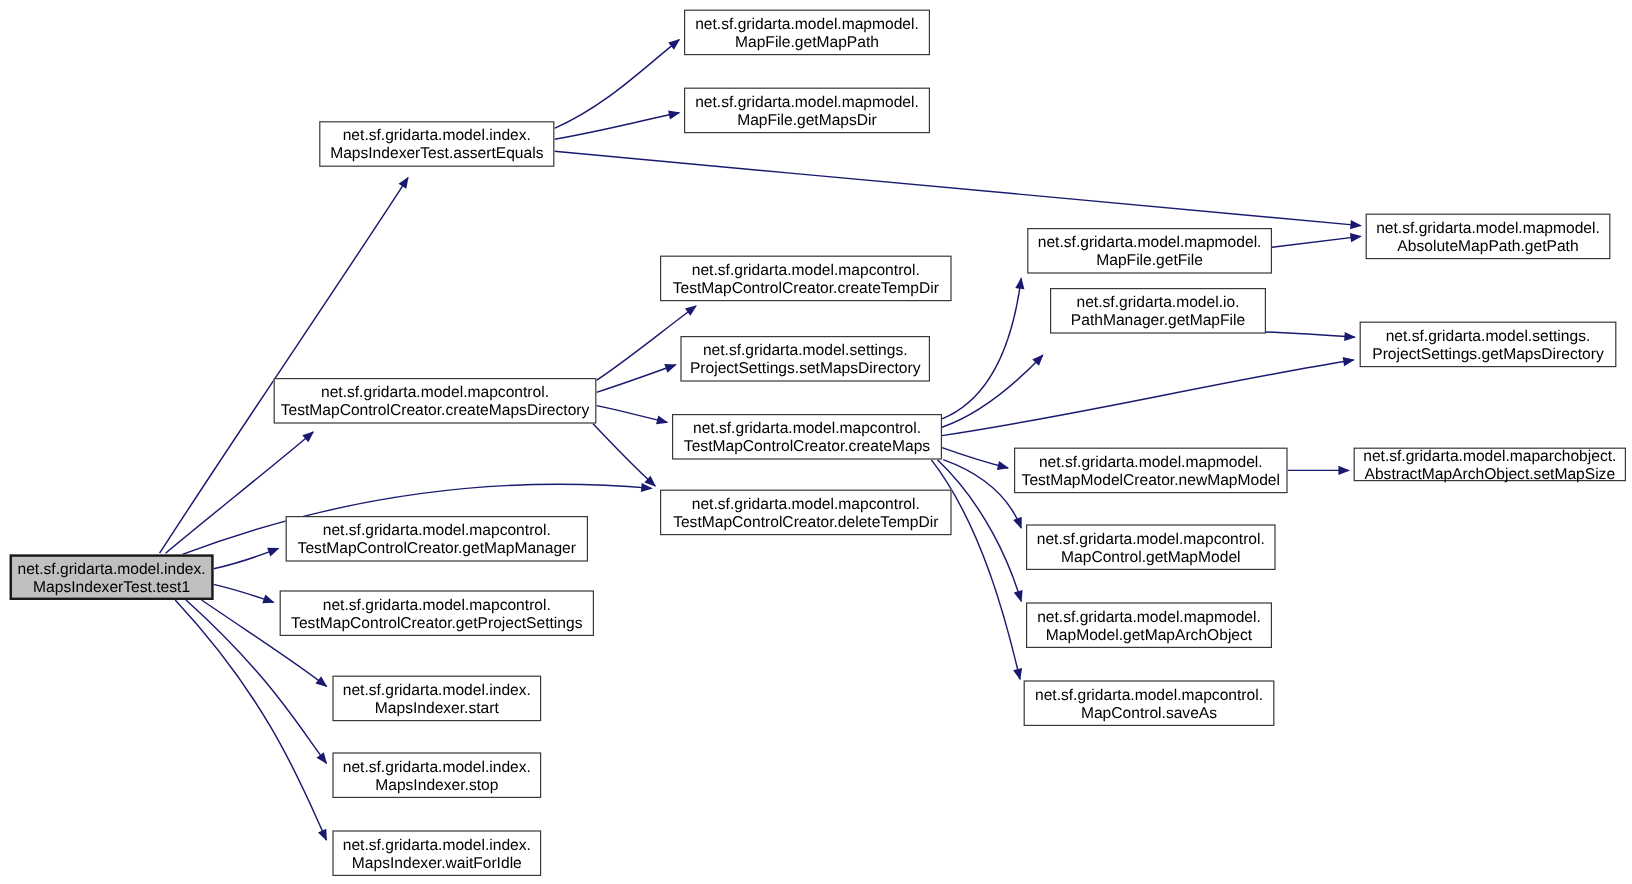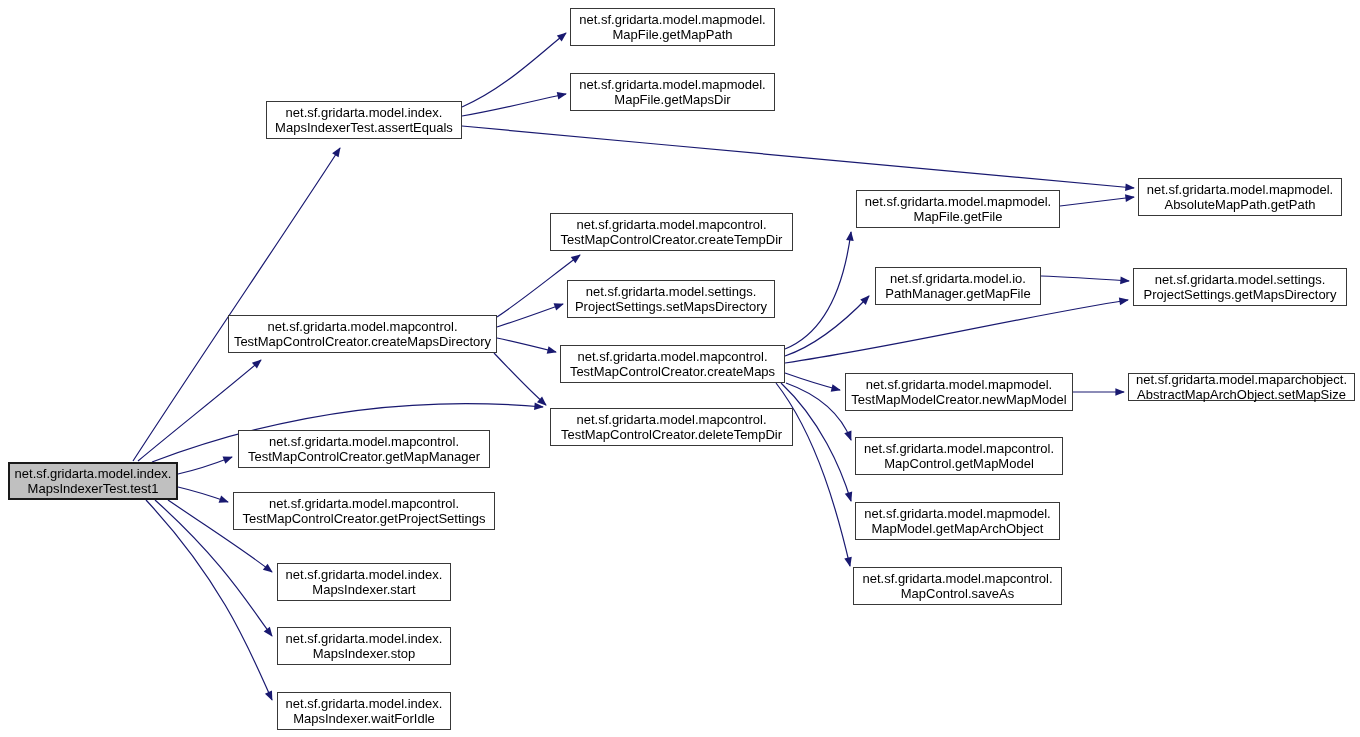--- a/index.html
+++ b/index.html
@@ -122,21 +122,21 @@
   <div class="node" style="left:550px; top:408px; width:243px; height:38px;">
     <span class="lbl">net.sf.gridarta.model.mapcontrol.
 TestMapControlCreator.deleteTempDir</span>
   </div>
 
   <div class="node" style="left:856px; top:190px; width:204px; height:38px;">
     <span class="lbl">net.sf.gridarta.model.mapmodel.
 MapFile.getFile</span>
   </div>
 
-  <div class="node" style="left:875px; top:267px; width:166px; height:38px;">
+  <div class="node" style="left:875px; top:240px; width:180px; height:38px;">
     <span class="lbl">net.sf.gridarta.model.io.
 PathManager.getMapFile</span>
   </div>
 
   <div class="node" style="left:1138px; top:178px; width:204px; height:38px;">
     <span class="lbl">net.sf.gridarta.model.mapmodel.
 AbsoluteMapPath.getPath</span>
   </div>
 
   <div class="node" style="left:1133px; top:268px; width:214px; height:38px;">

